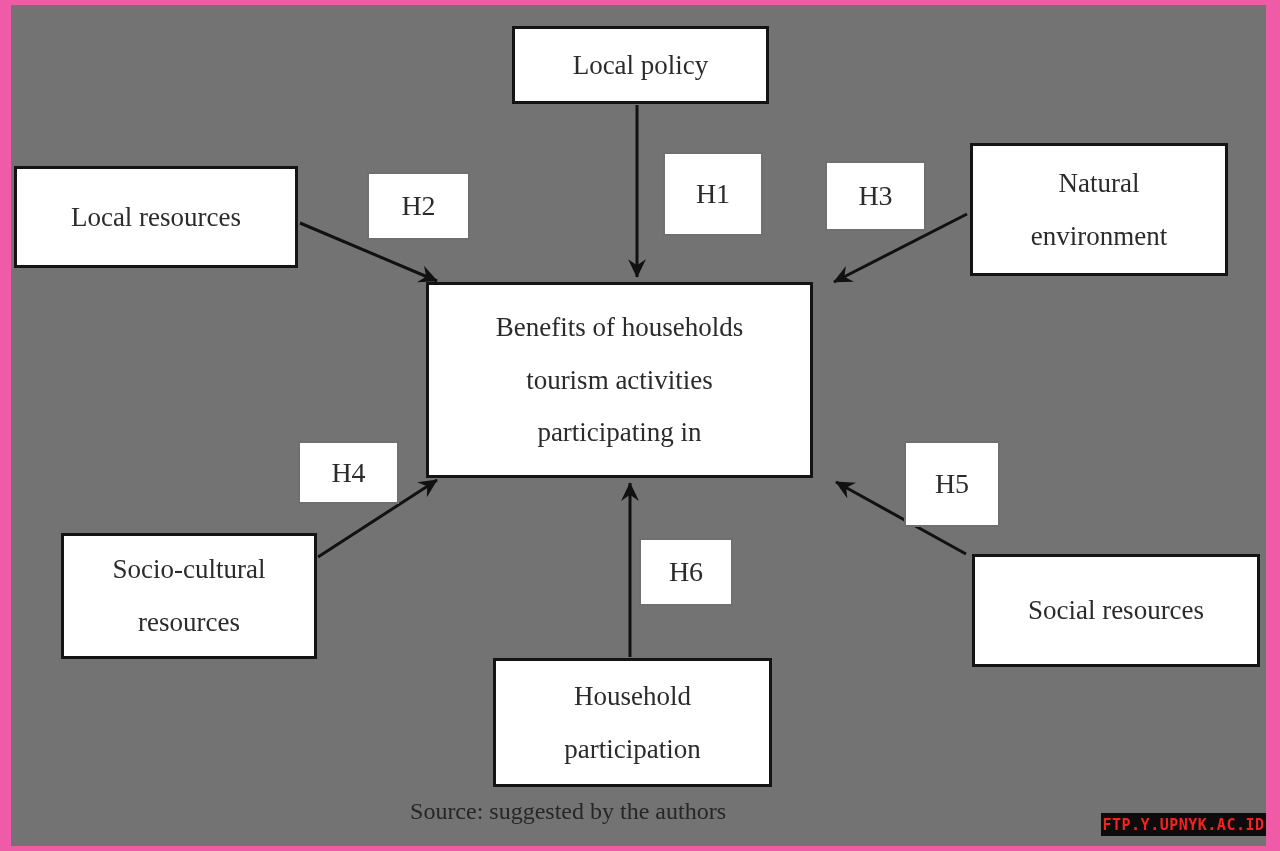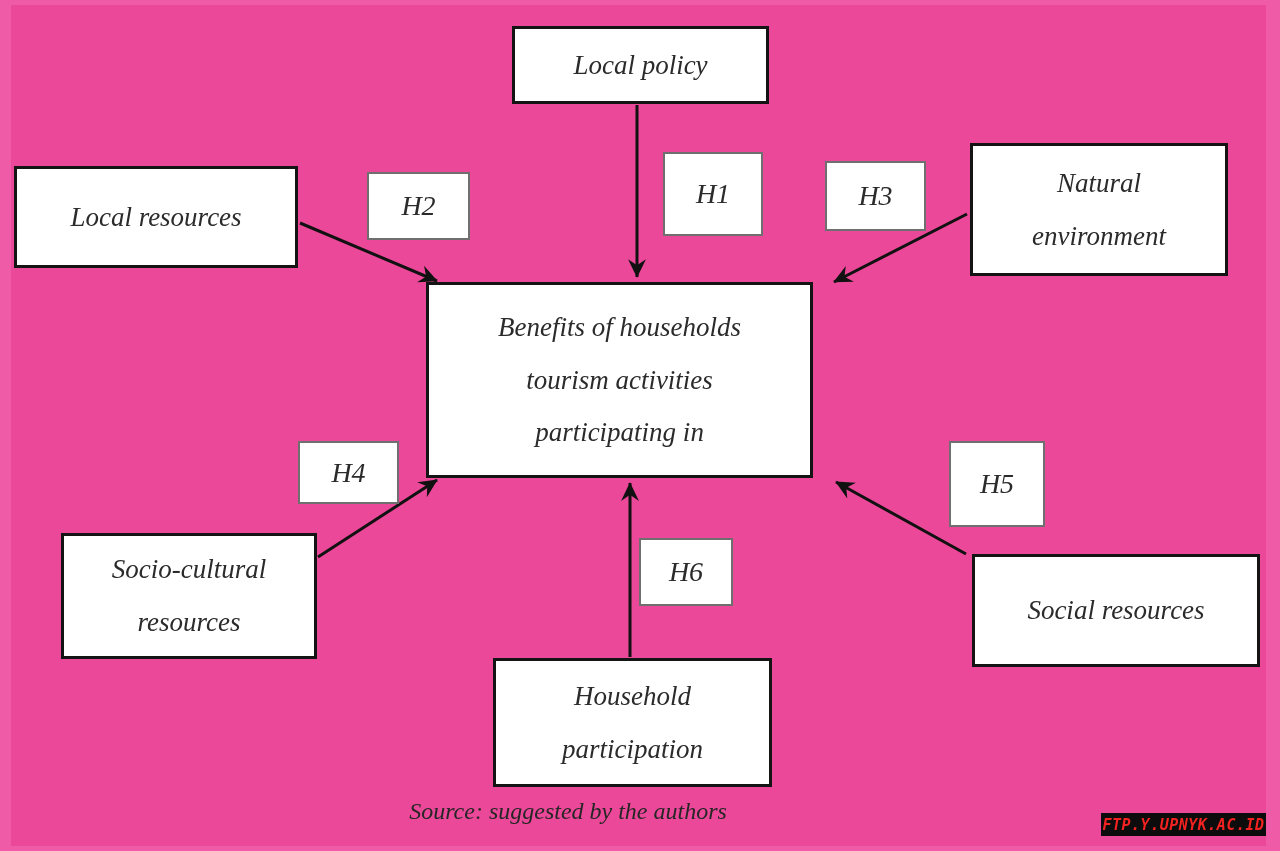--- a/index.html
+++ b/index.html
@@ -5,23 +5,22 @@
   html, body {
     margin: 0;
     padding: 0;
     background: #ffffff;
     font-family: "Liberation Serif", "DejaVu Serif", serif;
   }
   .canvas {
     position: relative;
     width: 1280px;
     height: 851px;
-    background: #ec4899;
+    background: #737373;
     overflow: hidden;
-    font-style: italic;
   }
   .frame {
     position: absolute;
     inset: 0;
     border-style: solid;
     border-color: #ef5ba7;
     border-width: 5px 14px 5px 11px;
     pointer-events: none;
     z-index: 10;
   }
@@ -150,21 +149,21 @@
   </div>
 
   <div class="hbox" style="left:825px; top:161px; width:101px; height:70px;text-align:center;">
     <span>H3</span>
   </div>
 
   <div class="hbox" style="left:286px; top:441px; width:101px; height:63px;margin-left:12px;">
     <span>H4</span>
   </div>
 
-  <div class="hbox" style="left:904px; top:441px; width:96px; height:86px;margin-left:45px;">
+  <div class="hbox" style="left:904px; top:441px; width:96px; height:86px;">
     <span>H5</span>
   </div>
 
   <div class="hbox" style="left:639px; top:538px; width:94px; height:68px;">
     <span>H6</span>
   </div>
 
   <div class="source-line">Source: suggested by the authors</div>
 
   <div class="watermark">FTP.Y.UPNYK.AC.ID</div>

